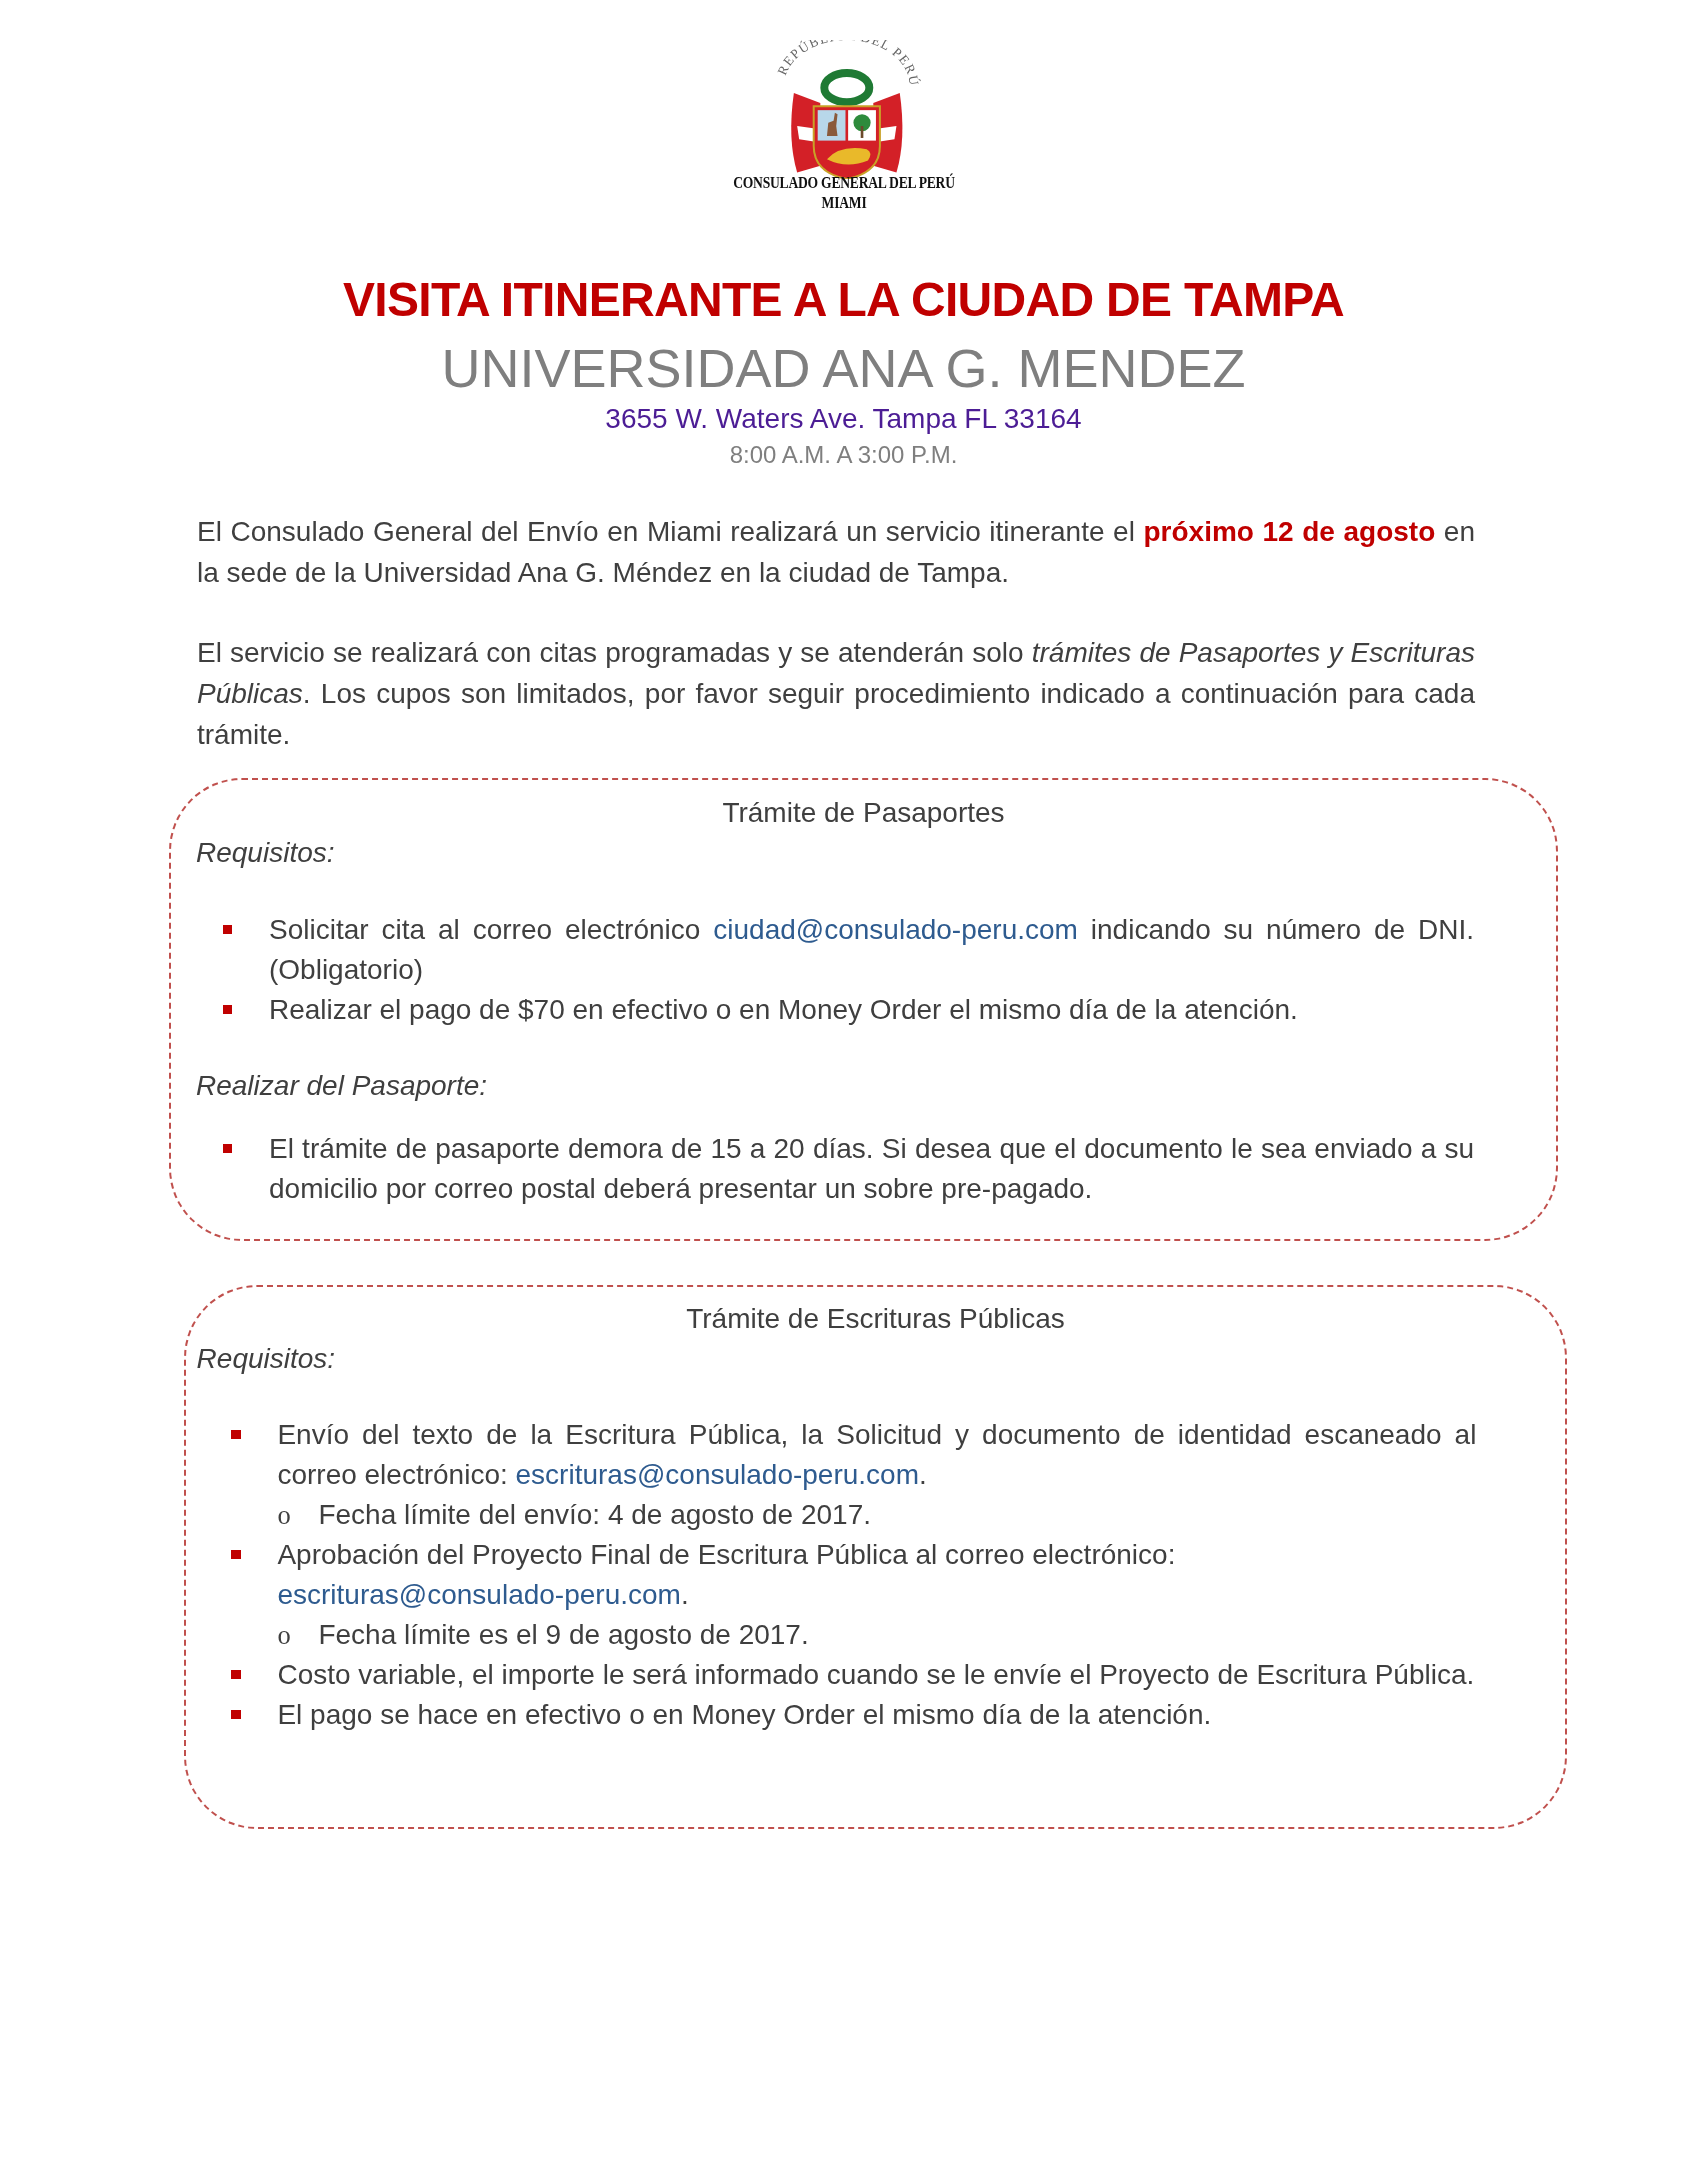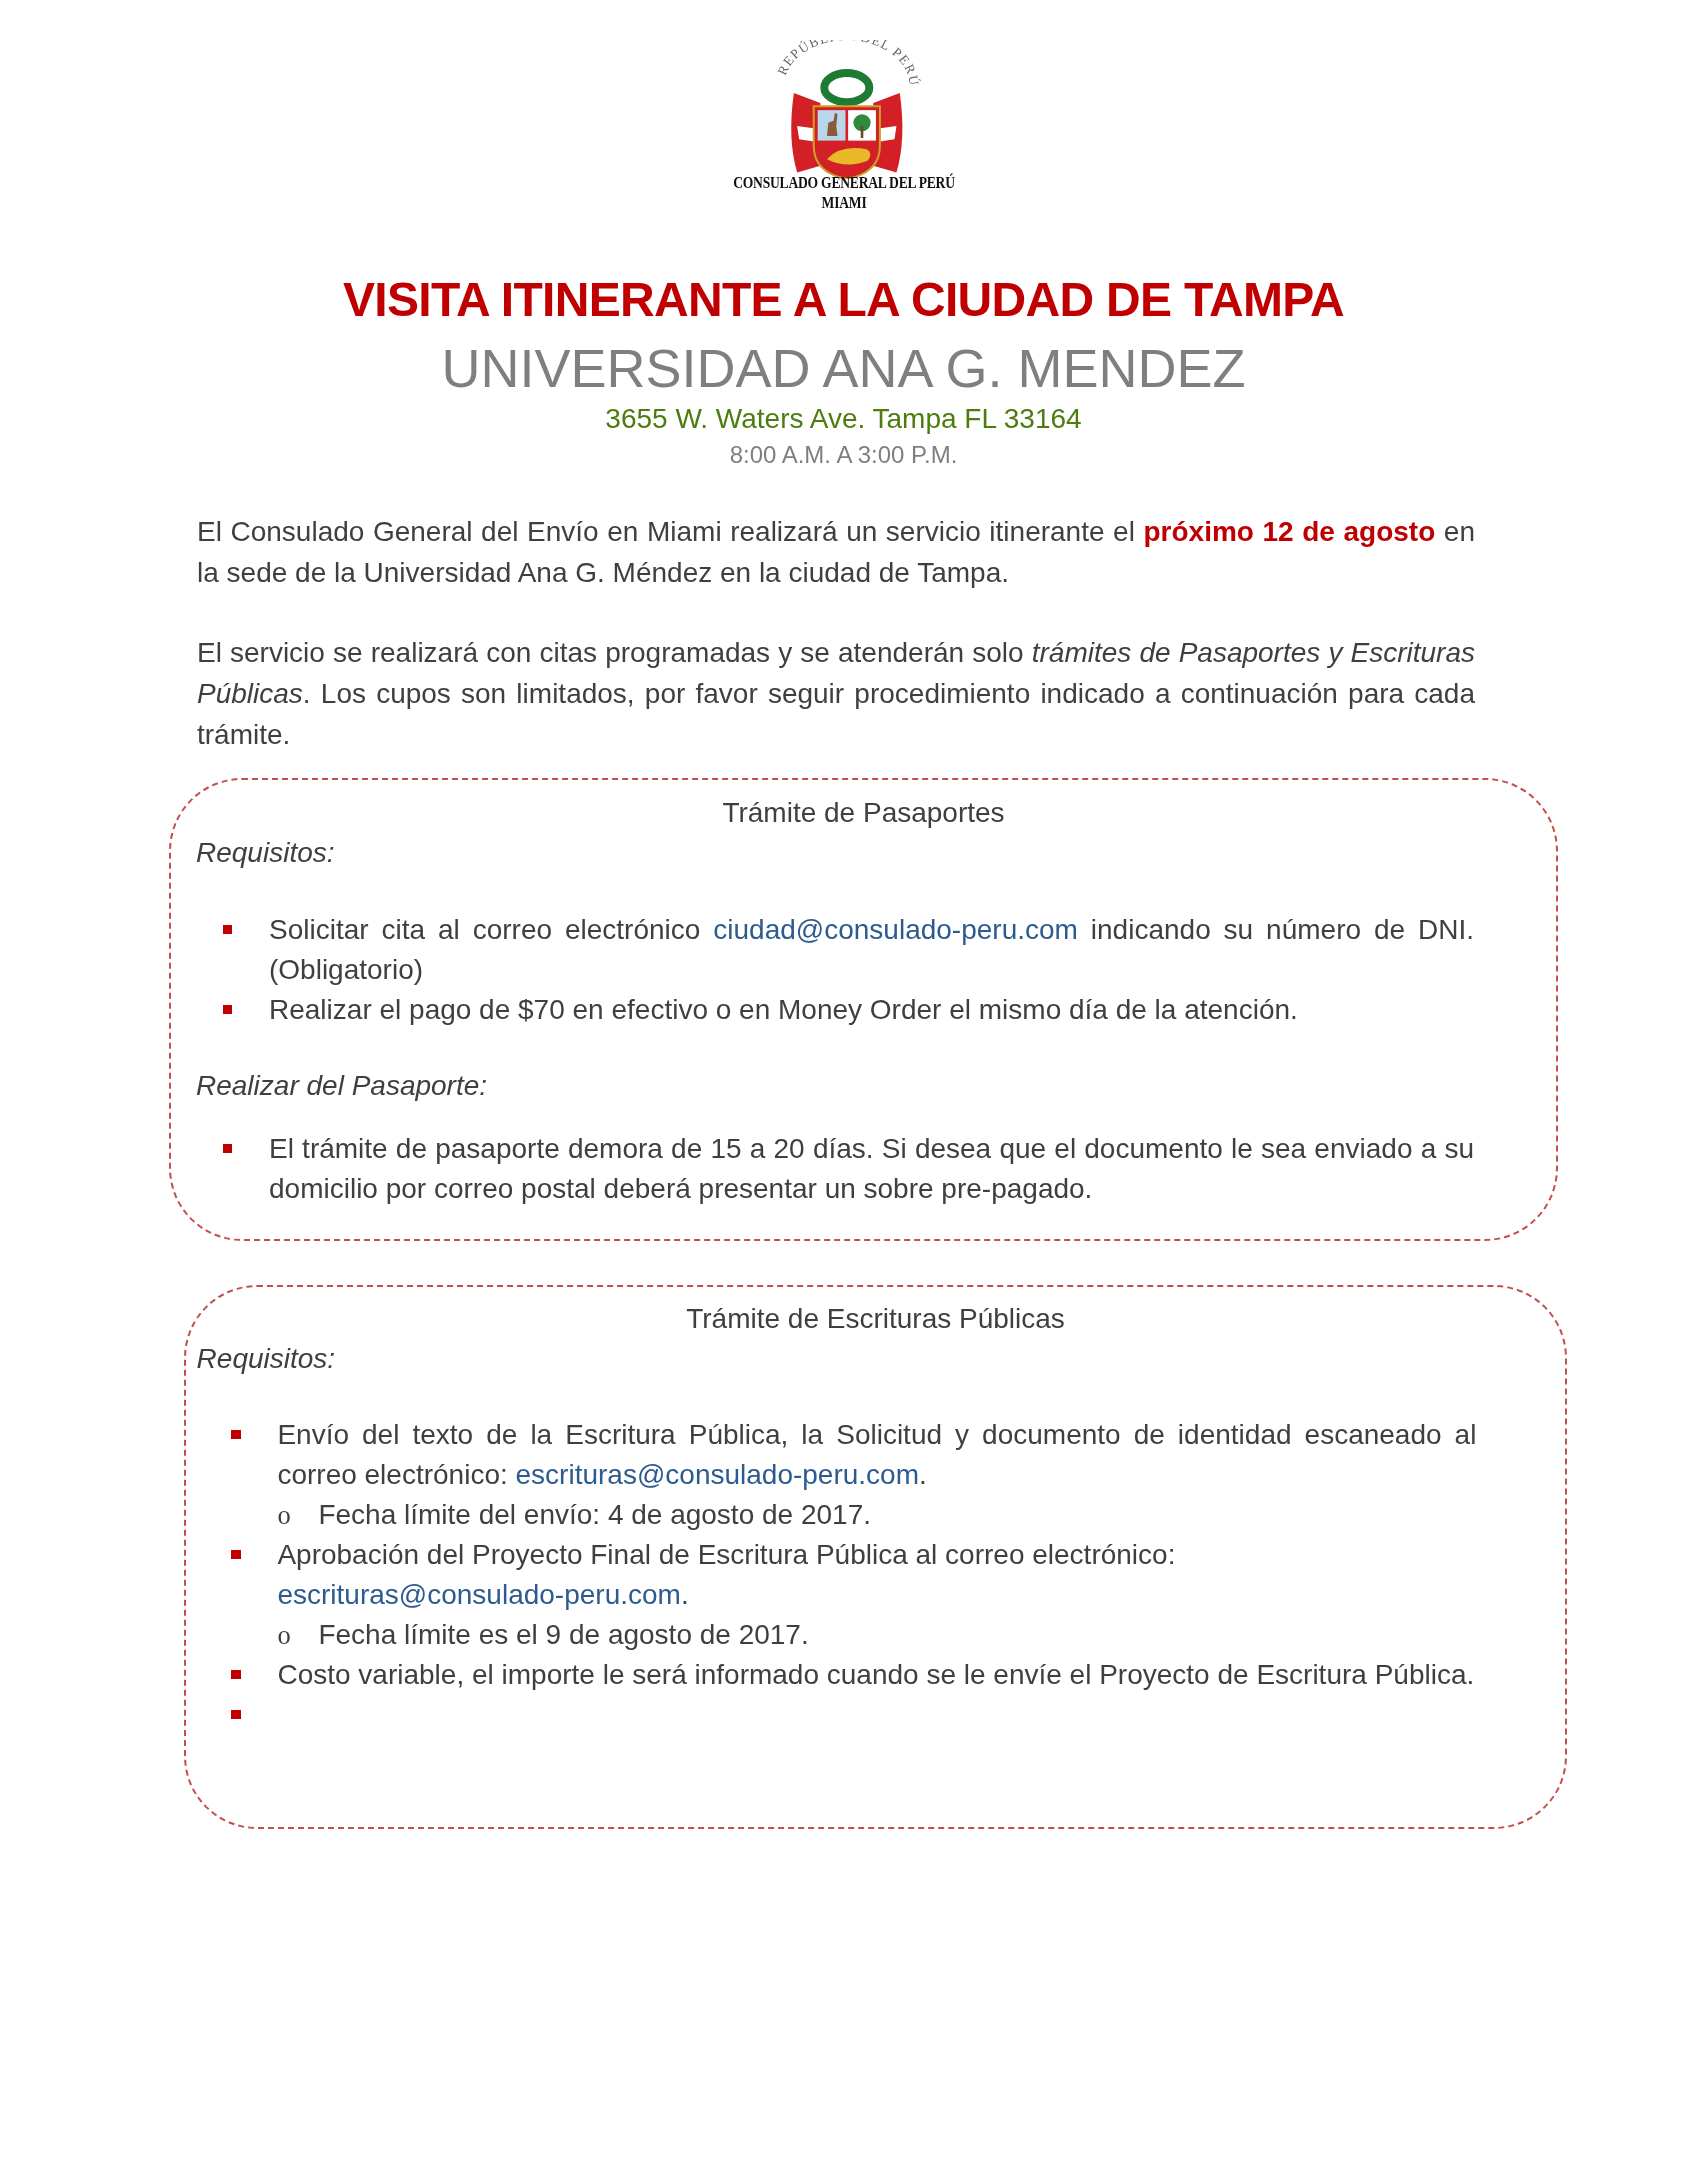--- a/index.html
+++ b/index.html
@@ -9,21 +9,21 @@
   .logo { position:absolute; left:721px; top:40px; width:245px; height:179px; }
   .logo-text { position:absolute; left:695px; top:173px; width:298px; text-align:center;
                font-family:"Liberation Serif", serif; font-weight:bold; color:#111;
                font-size:17px; line-height:20px; letter-spacing:-0.3px; transform:scaleX(0.8); }
 
   .title { position:absolute; left:0; width:1687px; top:270px; text-align:center;
            color:#c00000; font-weight:bold; font-size:48px; line-height:60px; letter-spacing:-0.7px; }
   .subtitle { position:absolute; left:0; width:1687px; top:343px; text-align:center;
               color:#7f7f7f; font-size:54px; line-height:50px; }
   .address { position:absolute; left:0; width:1687px; top:400px; text-align:center;
-             color:#4d7c0f; font-size:28px; line-height:37px; }
+             color:#4c1d95; font-size:28px; line-height:37px; }
   .hours { position:absolute; left:0; width:1687px; top:438px; text-align:center;
            color:#7f7f7f; font-size:24px; line-height:33px; }
 
   .para { position:absolute; left:197px; width:1278px; font-size:28px; line-height:41px;
           text-align:justify; color:#3f3f3f; }
   .p1 { top:511px; }
   .p2 { top:632px; }
   .red-bold { color:#c00000; font-weight:bold; }
   em { font-style:italic; }
 
@@ -129,16 +129,17 @@
       <div class="sub">
         <span class="circ">o</span><span>Fecha límite es el 9 de agosto de 2017.</span>
       </div>
     </li>
     <li>
       <span class="bullet"></span>
       <span>Costo variable, el importe le será informado cuando se le envíe el Proyecto de Escritura Pública.</span>
     </li>
     <li>
       <span class="bullet"></span>
+      <span>El pago se hace en efectivo o en Money Order el mismo día de la atención.</span>
     </li>
   </ul>
 </div>
 
 
 </body></html>

